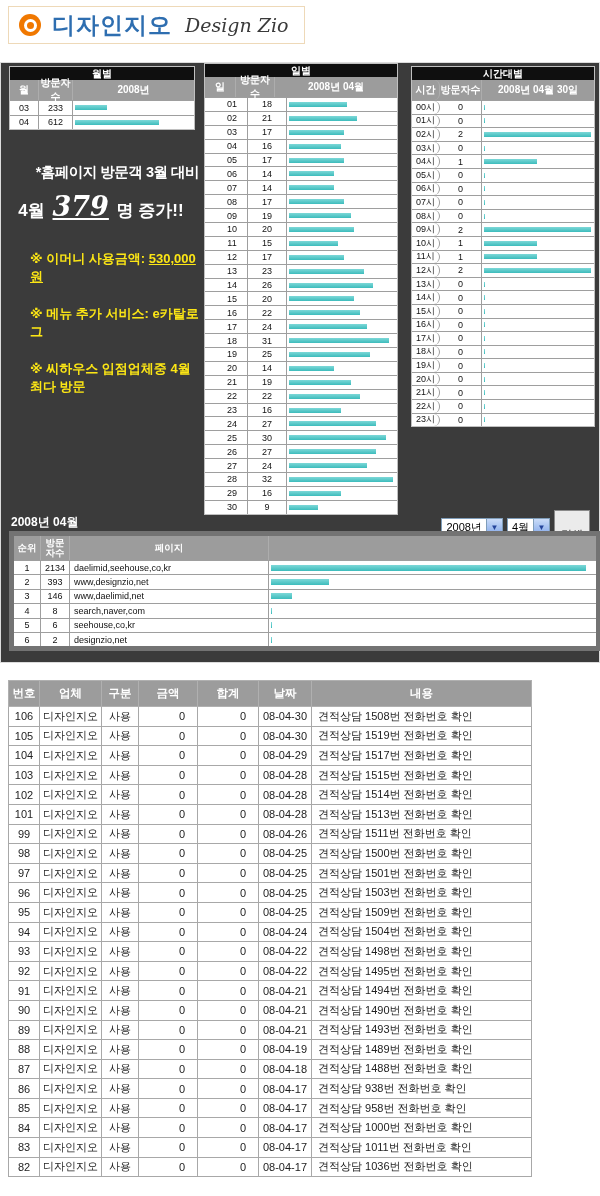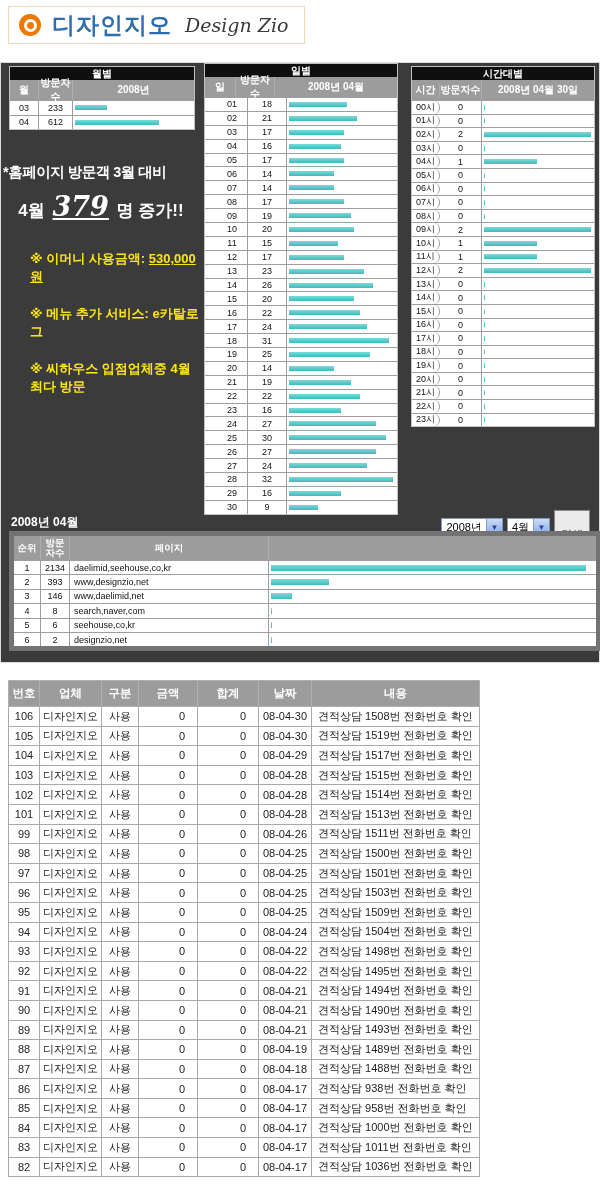--- a/index.html
+++ b/index.html
@@ -44,21 +44,21 @@
   .tbl-daily{left:203px;top:0;width:192px;}
   .tbl-daily .c1{width:31px;} .tbl-daily .c2{width:39px;} .tbl-daily .cbar{flex:1;}
   .tbl-daily .srow{height:12.9px;padding-left:12px;}
 
   .tbl-hourly{left:410px;top:3px;width:182px;}
   .tbl-hourly .c1{width:28px;border-radius:6px;} .tbl-hourly .c2{width:42px;} .tbl-hourly .cbar{flex:1;}
   .tbl-hourly .srow{height:12.6px;}
 
   
   .annotations{position:absolute;left:2px;top:100px;width:196px;color:#fff;}
-  .ann-h1{text-align:left;font-size:14.5px;font-weight:bold;letter-spacing:-0.5px;}
+  .ann-h1{text-align:right;font-size:14.5px;font-weight:bold;letter-spacing:-0.5px;}
   .ann-h2{text-align:center;font-size:17px;font-weight:bold;margin-top:9px;}
   .big-num{font-family:"DejaVu Serif","Liberation Serif",serif;font-style:italic;
            font-size:27px;text-decoration:underline;padding:0 3px;}
   .ann-note{color:#fce615;font-size:13px;font-weight:bold;margin:19px 0 0 27px;text-align:left;}
   .ann-note.first{margin-top:28px;}
   .u{text-decoration:underline;}
 
   
   .section-label{position:absolute;left:10px;top:451px;color:#fff;font-weight:bold;font-size:12px;}
   .controls{position:absolute;right:9px;top:447px;display:flex;gap:4px;align-items:center;}
@@ -74,21 +74,21 @@
   .rank-tbl{position:absolute;left:8px;top:468px;width:582px;border:5px solid #737373;background:#3b82f6;}
   .rank-tbl .tbl-head{height:24px;}
   .rank-tbl .hc{font-size:9.5px;line-height:1.1;}
   .rc1{width:27px;} .rc2{width:29px;word-break:break-all;padding:0 2px;box-sizing:border-box;}
   .rc3{width:199px;} .rcbar{flex:1;}
   .rank-tbl .srow{height:13.4px;}
   .rank-tbl .page-cell{justify-content:flex-start;padding-left:4px;}
   .rank-tbl .bar{height:6px;}
 
   
-  .log-tbl{position:absolute;left:8px;top:680px;width:472px;border-collapse:collapse;
+  .log-tbl{position:absolute;left:8px;top:680px;width:524px;border-collapse:collapse;
            font-size:11px;color:#222;table-layout:fixed;}
   .log-tbl th{background:#9c9c9c;color:#fff;font-size:11.5px;font-weight:bold;height:25px;
               border:1px solid #b0b0b0;padding:0;}
   .log-tbl td{border:1px solid #a8a8a8;height:18.6px;padding:0;white-space:nowrap;overflow:hidden;}
   .ta-c{text-align:center;} .ta-r{text-align:right;padding-right:12px !important;}
   .ta-l{text-align:left;padding-left:6px !important;}
 </style>
 </head>
 <body>
 

